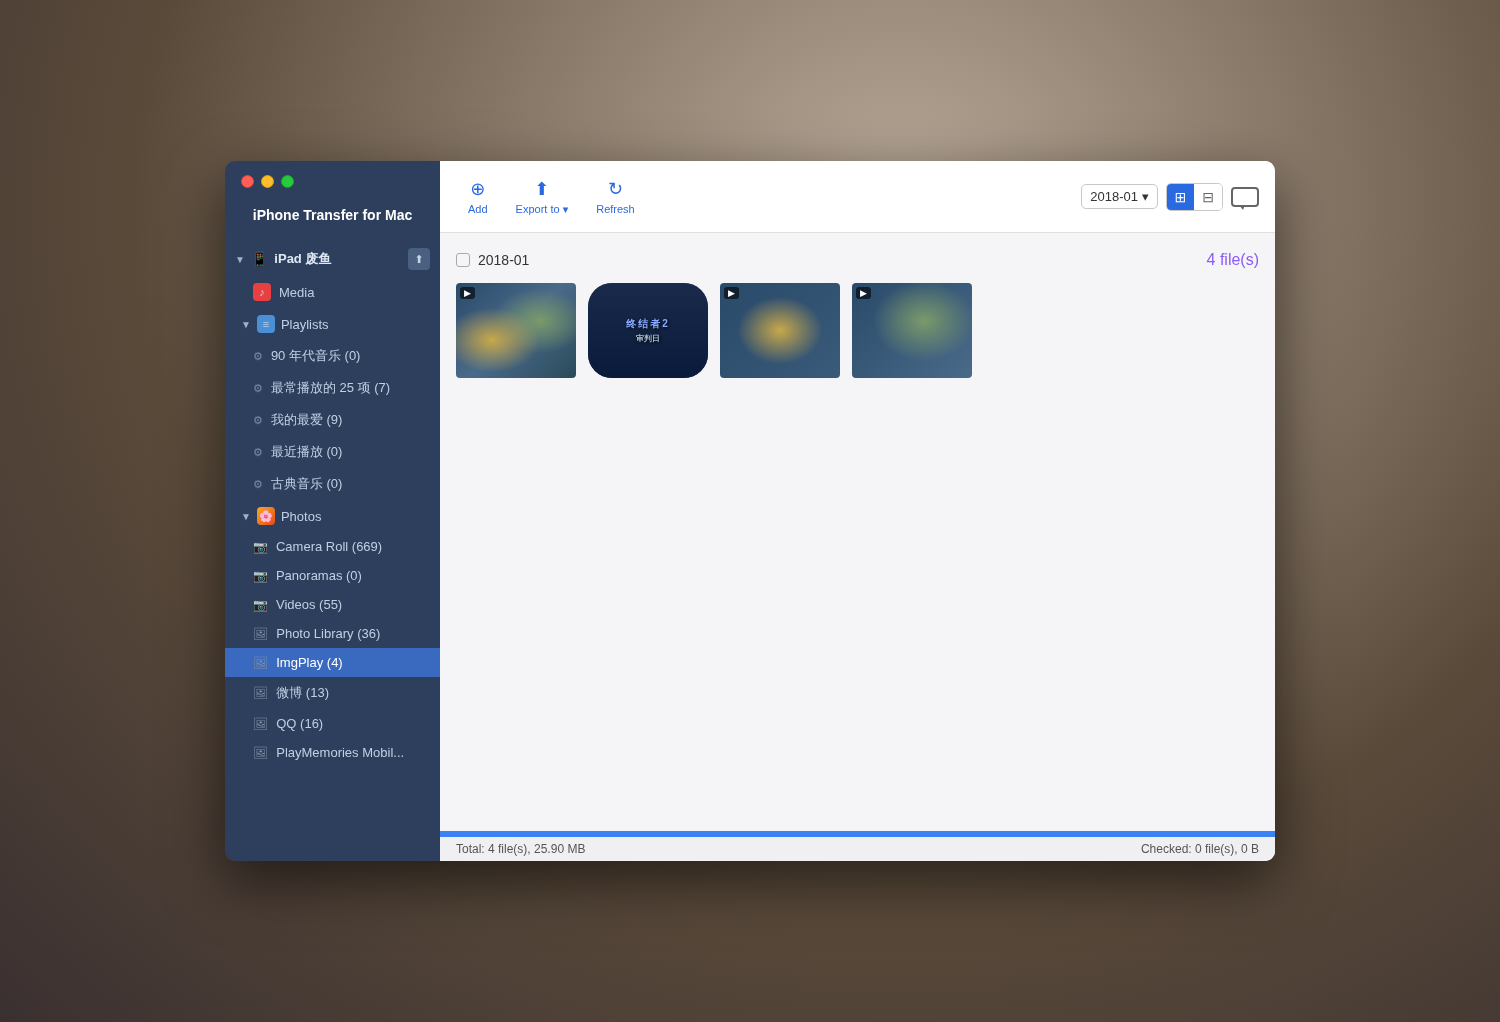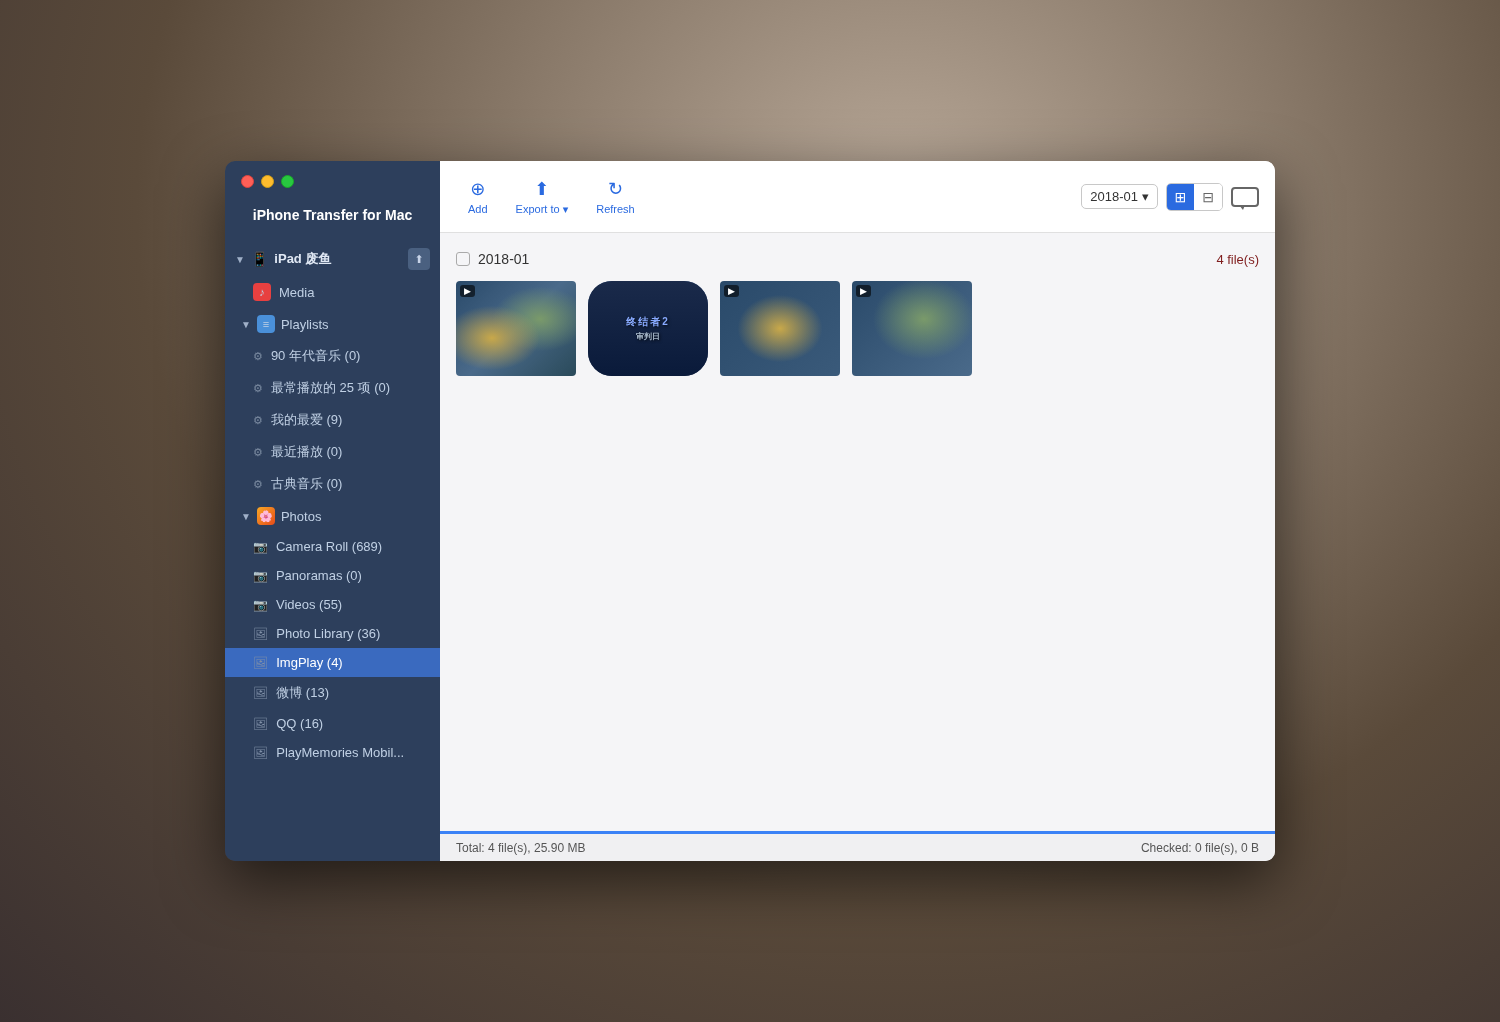--- a/index.html
+++ b/index.html
@@ -251,22 +251,22 @@
       color: #333;
     }
     .section-checkbox {
       width: 14px;
       height: 14px;
       border: 1.5px solid #aaa;
       border-radius: 3px;
       cursor: pointer;
     }
     .section-file-count {
-      font-size: 13px;
-      color: #7f1d1d;
+      font-size: 16px;
+      color: #8b5cf6;
     }
     .thumbnails-grid {
       display: flex;
       flex-wrap: wrap;
       gap: 12px;
       padding: 4px 0;
     }
     .thumbnail {
       width: 120px;
       height: 95px;
@@ -308,21 +308,21 @@
         linear-gradient(135deg, #2a4a6a 0%, #3a5a7a 100%);
     }
     .thumb-4 {
       background:
         radial-gradient(ellipse at 60% 40%, #7a9a6a 0%, transparent 50%),
         linear-gradient(135deg, #2a4a6a 0%, #4a6a8a 100%);
     }
     .status-bar {
       height: 30px;
       background: #f0f0f2;
-      border-top: 3px solid #3b82f6;
+      border-top: 6px solid #3b82f6;
       display: flex;
       align-items: center;
       justify-content: space-between;
       padding: 0 16px;
       font-size: 12px;
       color: #555;
     }
   </style>
 </head>
 <body>
@@ -360,21 +360,21 @@
         <span class="sidebar-section-icon icon-playlists">≡</span>
         <span>Playlists</span>
       </div>
 
       <div class="sidebar-item">
         <span class="playlist-gear">⚙</span>
         <span>90 年代音乐 (0)</span>
       </div>
       <div class="sidebar-item">
         <span class="playlist-gear">⚙</span>
-        <span>最常播放的 25 项 (0)</span>
+        <span>最常播放的 25 项 (7)</span>
       </div>
       <div class="sidebar-item">
         <span class="playlist-gear">⚙</span>
         <span>我的最爱 (9)</span>
       </div>
       <div class="sidebar-item">
         <span class="playlist-gear">⚙</span>
         <span>最近播放 (0)</span>
       </div>
       <div class="sidebar-item">
@@ -383,21 +383,21 @@
       </div>
 
       <div class="sidebar-section-header">
         <span class="chevron-icon">▼</span>
         <span class="sidebar-section-icon icon-photos">🌸</span>
         <span>Photos</span>
       </div>
 
       <div class="sidebar-item">
         <span class="icon-photo-item">📷</span>
-        <span>Camera Roll (689)</span>
+        <span>Camera Roll (669)</span>
       </div>
       <div class="sidebar-item">
         <span class="icon-photo-item">📷</span>
         <span>Panoramas (0)</span>
       </div>
       <div class="sidebar-item">
         <span class="icon-photo-item">📷</span>
         <span>Videos (55)</span>
       </div>
       <div class="sidebar-item">

